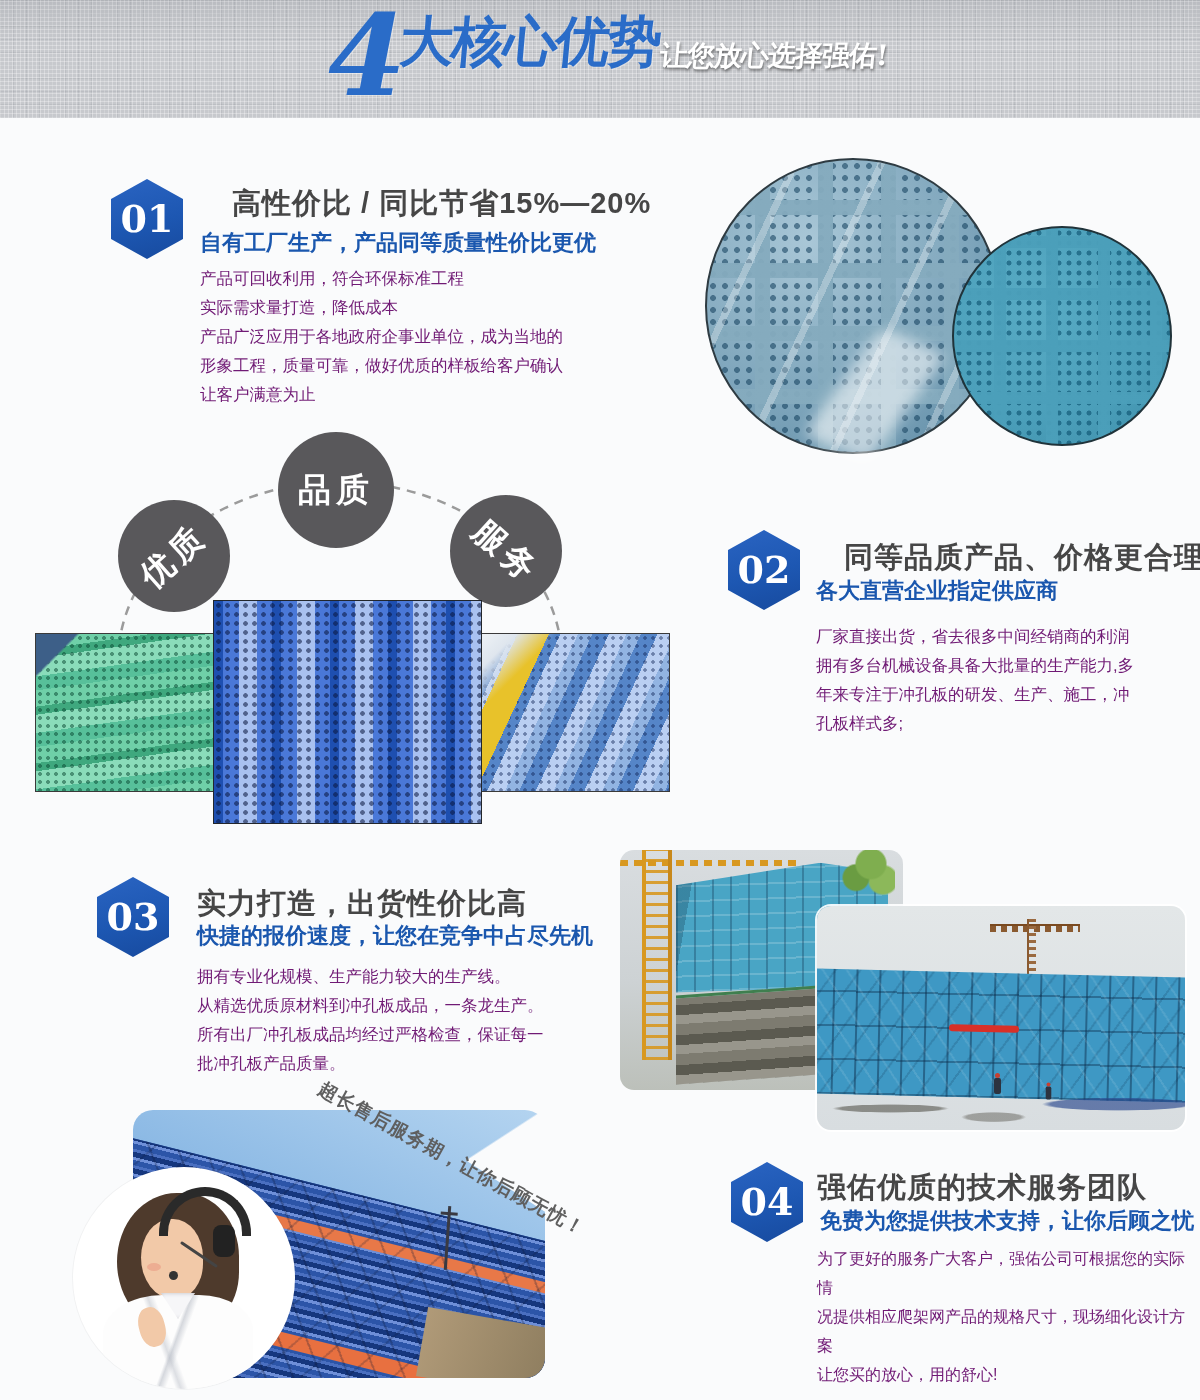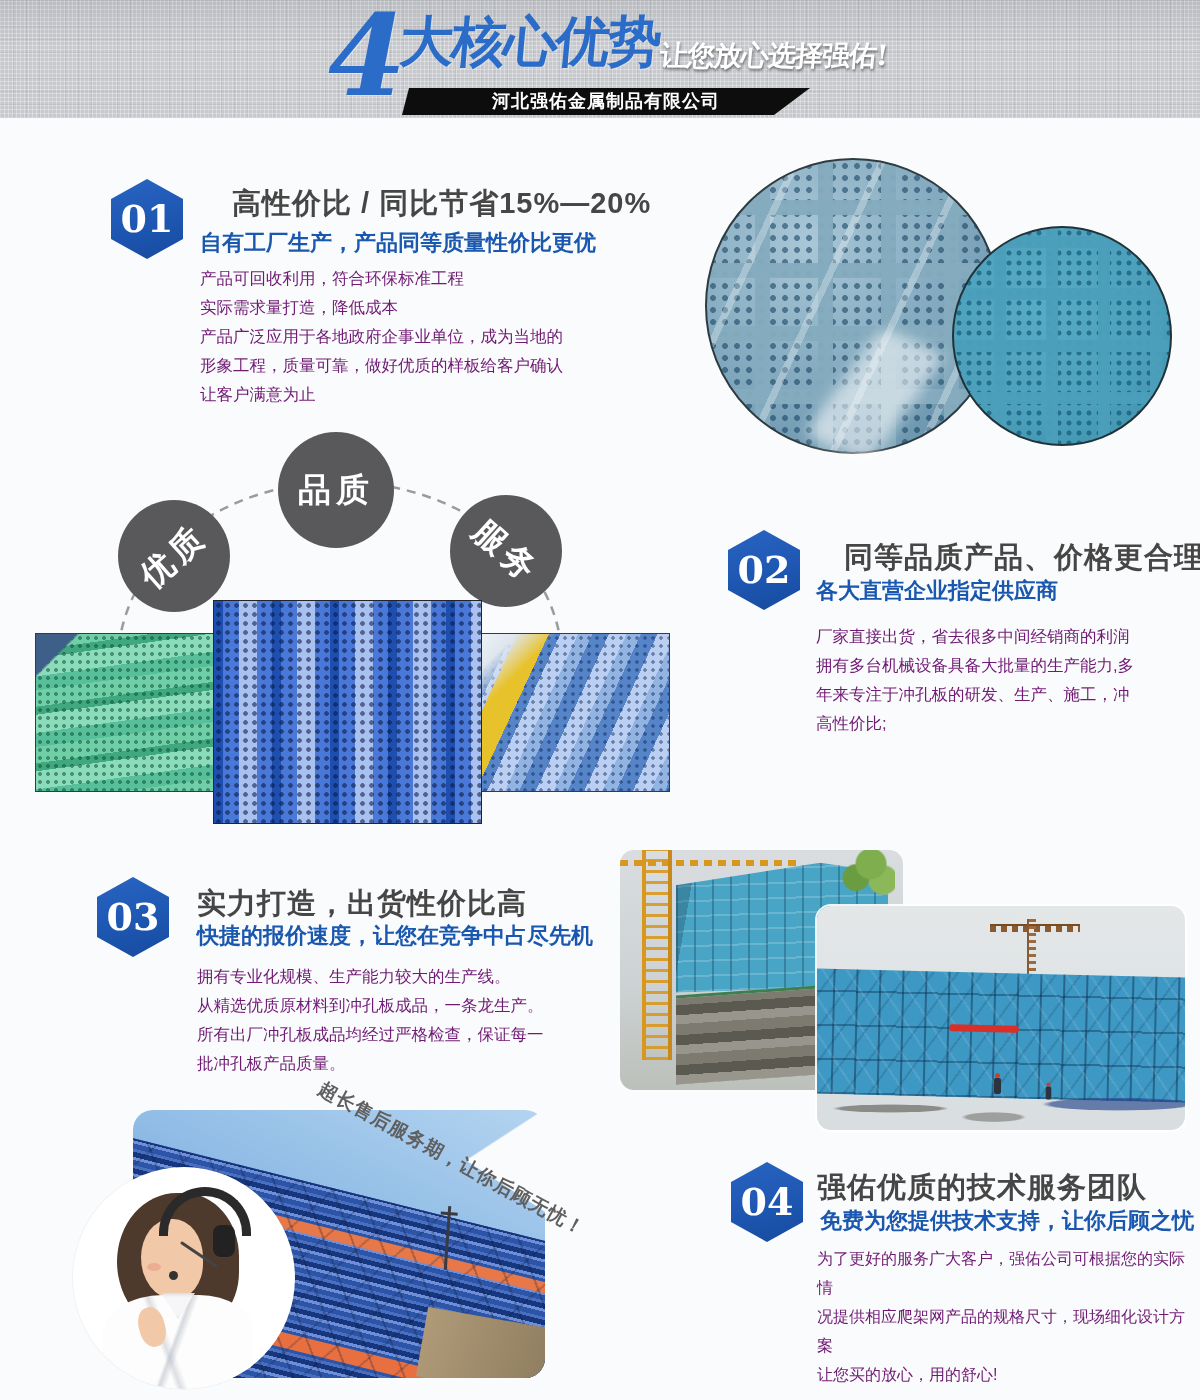--- a/index.html
+++ b/index.html
@@ -254,21 +254,20 @@
   .w-collar{left:88px;top:126px;width:34px;height:26px;background:#f6f6f8;clip-path:polygon(0 0,50% 100%,100% 0);box-shadow:inset 0 0 4px rgba(150,150,160,.6);}
   .w-hand{left:66px;top:140px;width:26px;height:40px;border-radius:45%;background:#f2c9a8;transform:rotate(-14deg);}
 </style>
 </head>
 <body>
 
 <div class="abs header">
   <div class="abs big-four">4</div>
   <div class="abs headline">大核心优势</div>
   <div class="abs tagline">让您放心选择强佑!</div>
-  <div class="abs company-banner">河北强佑金属制品有限公司</div>
 </div>
 
 <div class="abs hex" style="left:111px;top:179px;">01</div>
 <div class="abs sec-title" style="left:200px;top:184px;margin-left:32px;">高性价比 / 同比节省15%—20%</div>
 <div class="abs sec-sub" style="left:200px;top:228px;">自有工厂生产，产品同等质量性价比更优</div>
 <div class="abs sec-body" style="left:200px;top:264px;width:400px;">产品可回收利用，符合环保标准工程
 实际需求量打造，降低成本
 产品广泛应用于各地政府企事业单位，成为当地的
 形象工程，质量可靠，做好优质的样板给客户确认
 让客户满意为止</div>
@@ -293,21 +292,21 @@
 <div class="abs prod prod-green"></div>
 <div class="abs prod prod-center"></div>
 <div class="abs prod prod-right"></div>
 
 <div class="abs hex" style="left:728px;top:530px;">02</div>
 <div class="abs sec-title" style="left:844px;top:538px;">同等品质产品、价格更合理</div>
 <div class="abs sec-sub" style="left:816px;top:576px;">各大直营企业指定供应商</div>
 <div class="abs sec-body" style="left:816px;top:622px;width:340px;">厂家直接出货，省去很多中间经销商的利润
 拥有多台机械设备具备大批量的生产能力,多
 年来专注于冲孔板的研发、生产、施工，冲
-高性价比;</div>
+孔板样式多;</div>
 
 <div class="abs hex" style="left:97px;top:877px;">03</div>
 <div class="abs sec-title" style="left:197px;top:884px;">实力打造，出货性价比高</div>
 <div class="abs sec-sub" style="left:197px;top:921px;">快捷的报价速度，让您在竞争中占尽先机</div>
 <div class="abs sec-body" style="left:197px;top:962px;width:360px;font-family:Liberation Serif, serif;">拥有专业化规模、生产能力较大的生产线。
 从精选优质原材料到冲孔板成品，一条龙生产。
 所有出厂冲孔板成品均经过严格检查，保证每一
 批冲孔板产品质量。</div>
 
 <div class="abs photo photo1">

